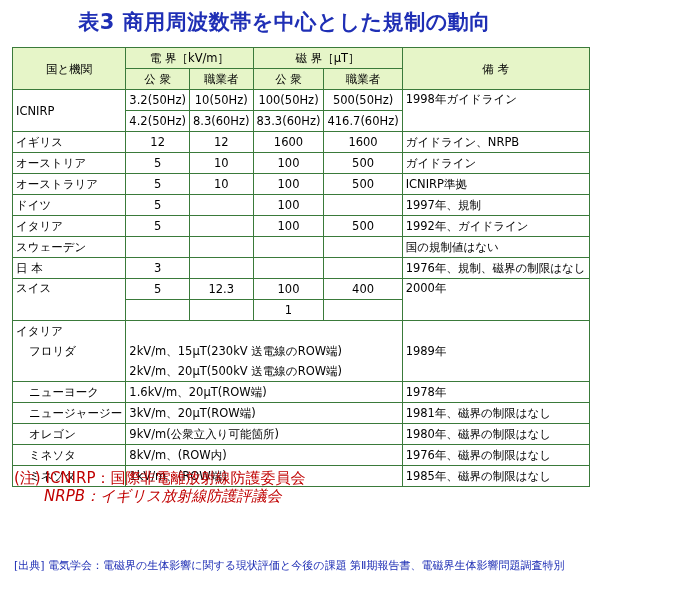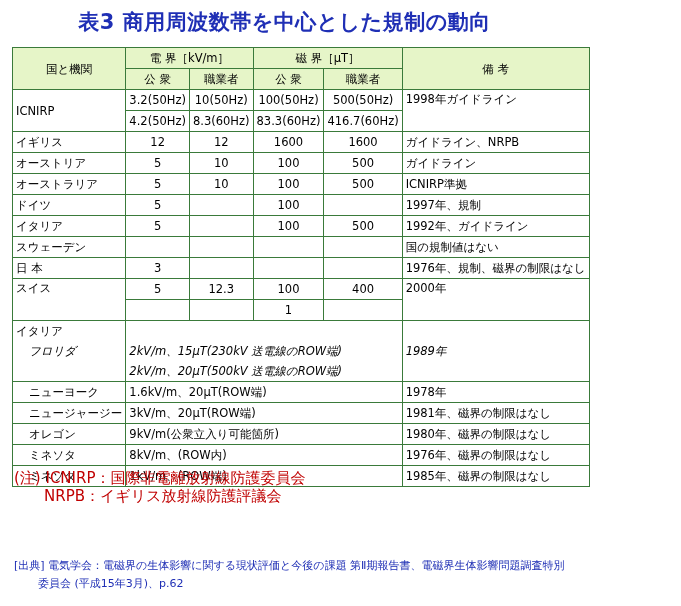--- a/index.html
+++ b/index.html
@@ -8,25 +8,25 @@
   table.main { position:absolute; left:12px; top:47px; width:546px; border-collapse:collapse; font-size:11.5px; }
   table.main td, table.main th { border:1px solid #3a7a3a; padding:0 3px; height:20px; line-height:18px; white-space:nowrap; font-weight:normal; }
   table.main th { background:#e6f5c8; }
   .c { text-align:center; }
   .l { text-align:left; }
   .indent { padding-left:16px !important; }
   .hdr-name { width:113px; }
   .col-v { width:79px; }
   .col-rem { width:190px; }
   .dash-top td { border-top:1px dashed #3a7a3a; }
-  .nb-top { border-top:none !important;font-style:italic; }
+  .nb-top { border-top:none !important; }
   .nb-bottom { border-bottom:none !important; }
   .notes { position:absolute; left:14px; top:470px; font-size:15px; line-height:17.5px; color:#c00000; }
   .notes div { white-space:nowrap; }
-  .notes .i1 { padding-left:30px; }
+  .notes .i1 { padding-left:30px;font-style:italic; }
   .src { position:absolute; left:14px; top:557px; font-size:11px; line-height:17.5px; color:#1f2fb5; }
   .src .i1 { padding-left:24px; }
 </style>
 </head>
 <body>
 
 <div class="title">表3 商用周波数帯を中心とした規制の動向</div>
 
 <table class="main">
   <tbody>
@@ -173,14 +173,13 @@
 </tbody>
   </table>
 
 <div class="notes">
   <div>(注) ICNIRP：国際非電離放射線防護委員会</div>
   <div class="i1">NRPB：イギリス放射線防護評議会</div>
 </div>
 
 <div class="src">
   <div>[出典] 電気学会：電磁界の生体影響に関する現状評価と今後の課題 第Ⅱ期報告書、電磁界生体影響問題調査特別</div>
-  <div class="i1">委員会 (平成15年3月)、p.62</div>
 </div>
 
 </body></html>

